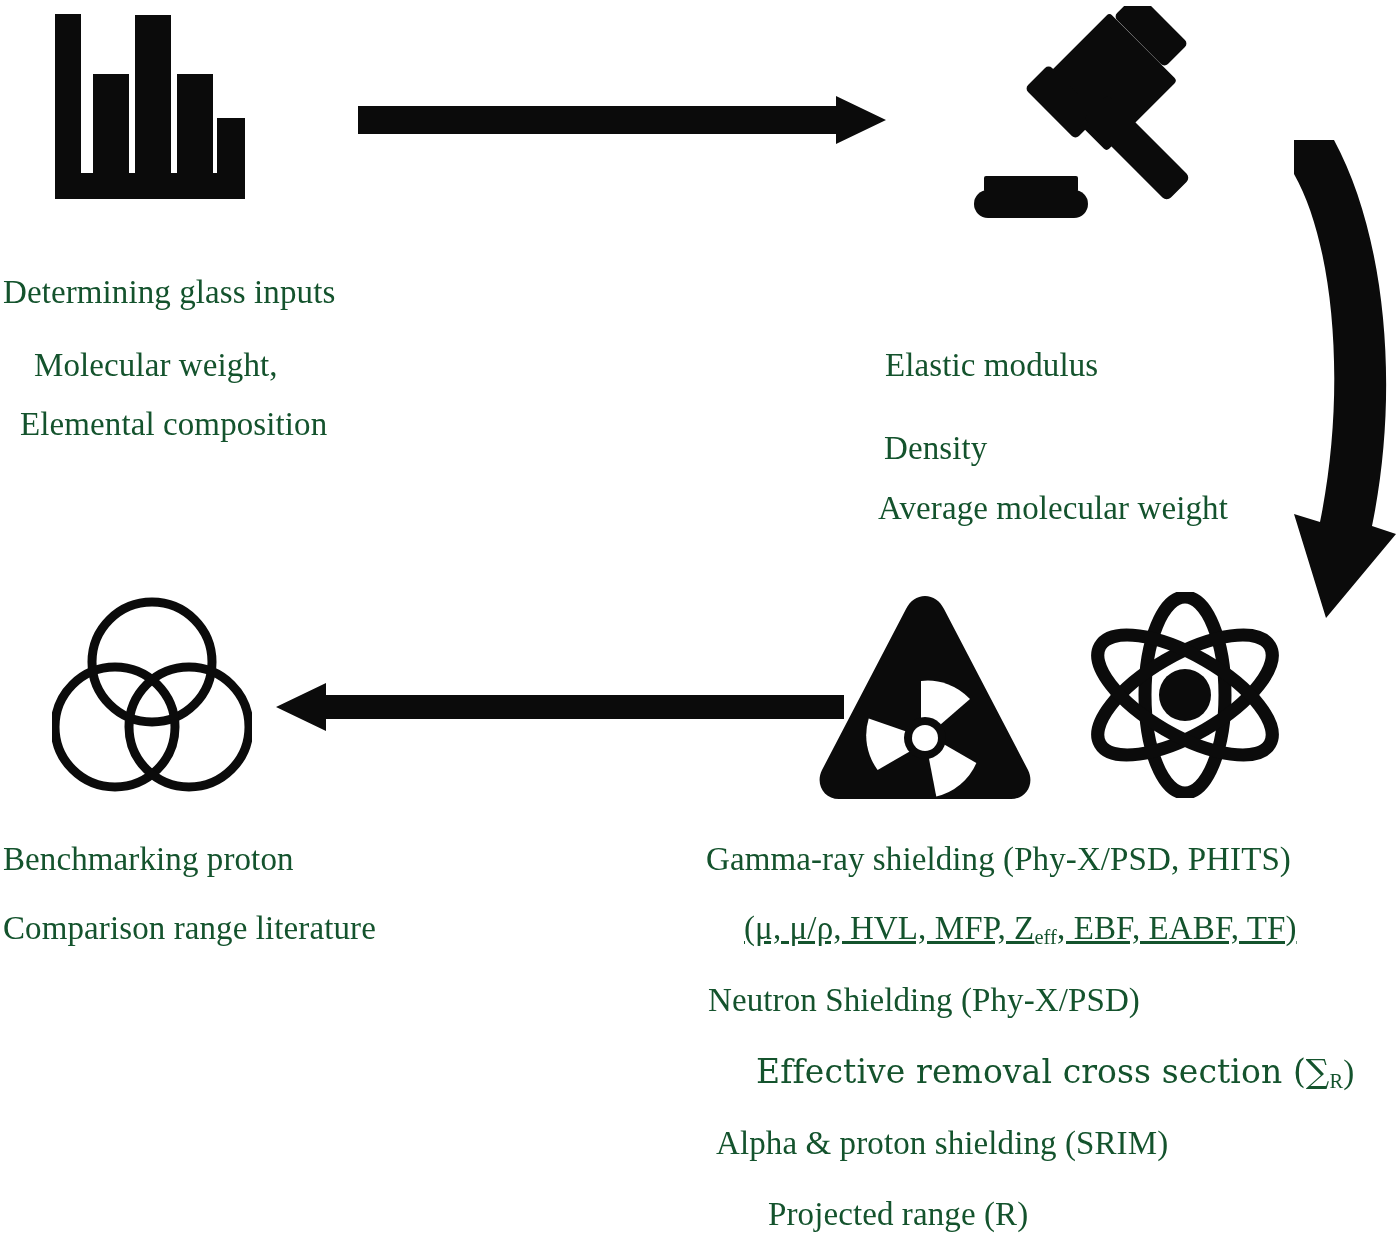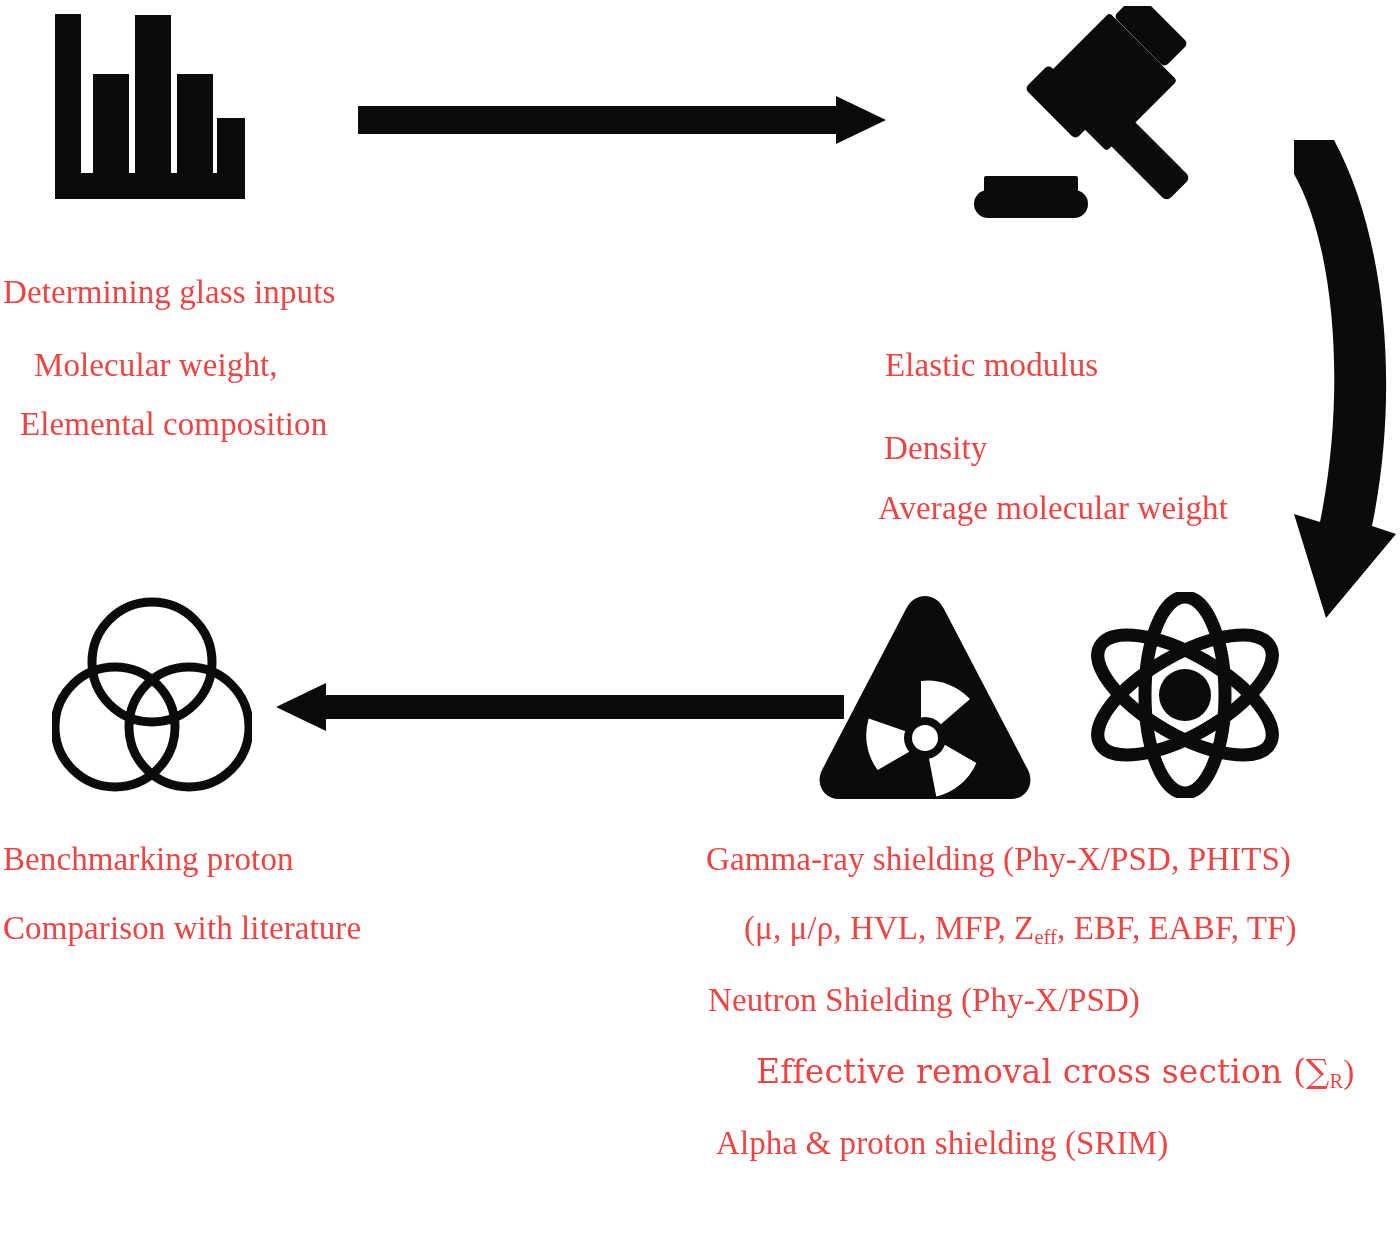--- a/index.html
+++ b/index.html
@@ -15,21 +15,21 @@
     overflow: hidden;
     font-family: "Liberation Serif", "DejaVu Serif", serif;
     color: #000000;
   }
   .txt {
     position: absolute;
     white-space: nowrap;
     font-family: "Liberation Serif", "DejaVu Serif", serif;
     font-size: 33px;
     line-height: 1;
-    color: #ef4444;
+    color: #14532d;
     letter-spacing: 0.1px;
   }
   .icon {
     position: absolute;
   }
   .icon svg { display: block; }
   sub {
     font-size: 0.62em;
     vertical-align: -0.22em;
     line-height: 0;
@@ -142,26 +142,27 @@
       <g fill="none" stroke="#0b0b0b" stroke-width="13">
         <ellipse cx="103" cy="103" rx="40" ry="98"></ellipse>
         <ellipse cx="103" cy="103" rx="40" ry="98" transform="rotate(60 103 103)"></ellipse>
         <ellipse cx="103" cy="103" rx="40" ry="98" transform="rotate(120 103 103)"></ellipse>
       </g>
       <circle cx="103" cy="103" r="26" fill="#0b0b0b"></circle>
     </svg>
   </div>
 
   <div class="txt" style="left:3px; top:843px;">Benchmarking proton</div>
-  <div class="txt" style="left:3px; top:912px;">Comparison with literature</div>
+  <div class="txt" style="left:3px; top:912px;">Comparison range literature</div>
 
   <div class="txt" style="left:706px; top:843px;">Gamma-ray shielding  (Phy-X/PSD, PHITS)</div>
 
-  <div class="txt" style="left:744px; top:912px;"><span>(μ, μ/ρ, HVL, MFP, Z</span><sub>eff</sub><span>, EBF, EABF, TF)</span></div>
+  <div class="txt" style="left:744px; top:912px;text-decoration:underline;"><span>(μ, μ/ρ, HVL, MFP, Z</span><sub>eff</sub><span>, EBF, EABF, TF)</span></div>
 
   <div class="txt" style="left:708px; top:984px;">Neutron Shielding (Phy-X/PSD)</div>
 
   <div class="txt" style="left:756px; top:1055px;"><span class="sigma-glyph">Effective removal cross section (∑</span><sub>R</sub><span>)</span></div>
 
   <div class="txt" style="left:716px; top:1127px;">Alpha &amp; proton shielding (SRIM)</div>
 
+  <div class="txt" style="left:768px; top:1198px;">Projected range (R)</div>
 
 </div>
 
 </body></html>

